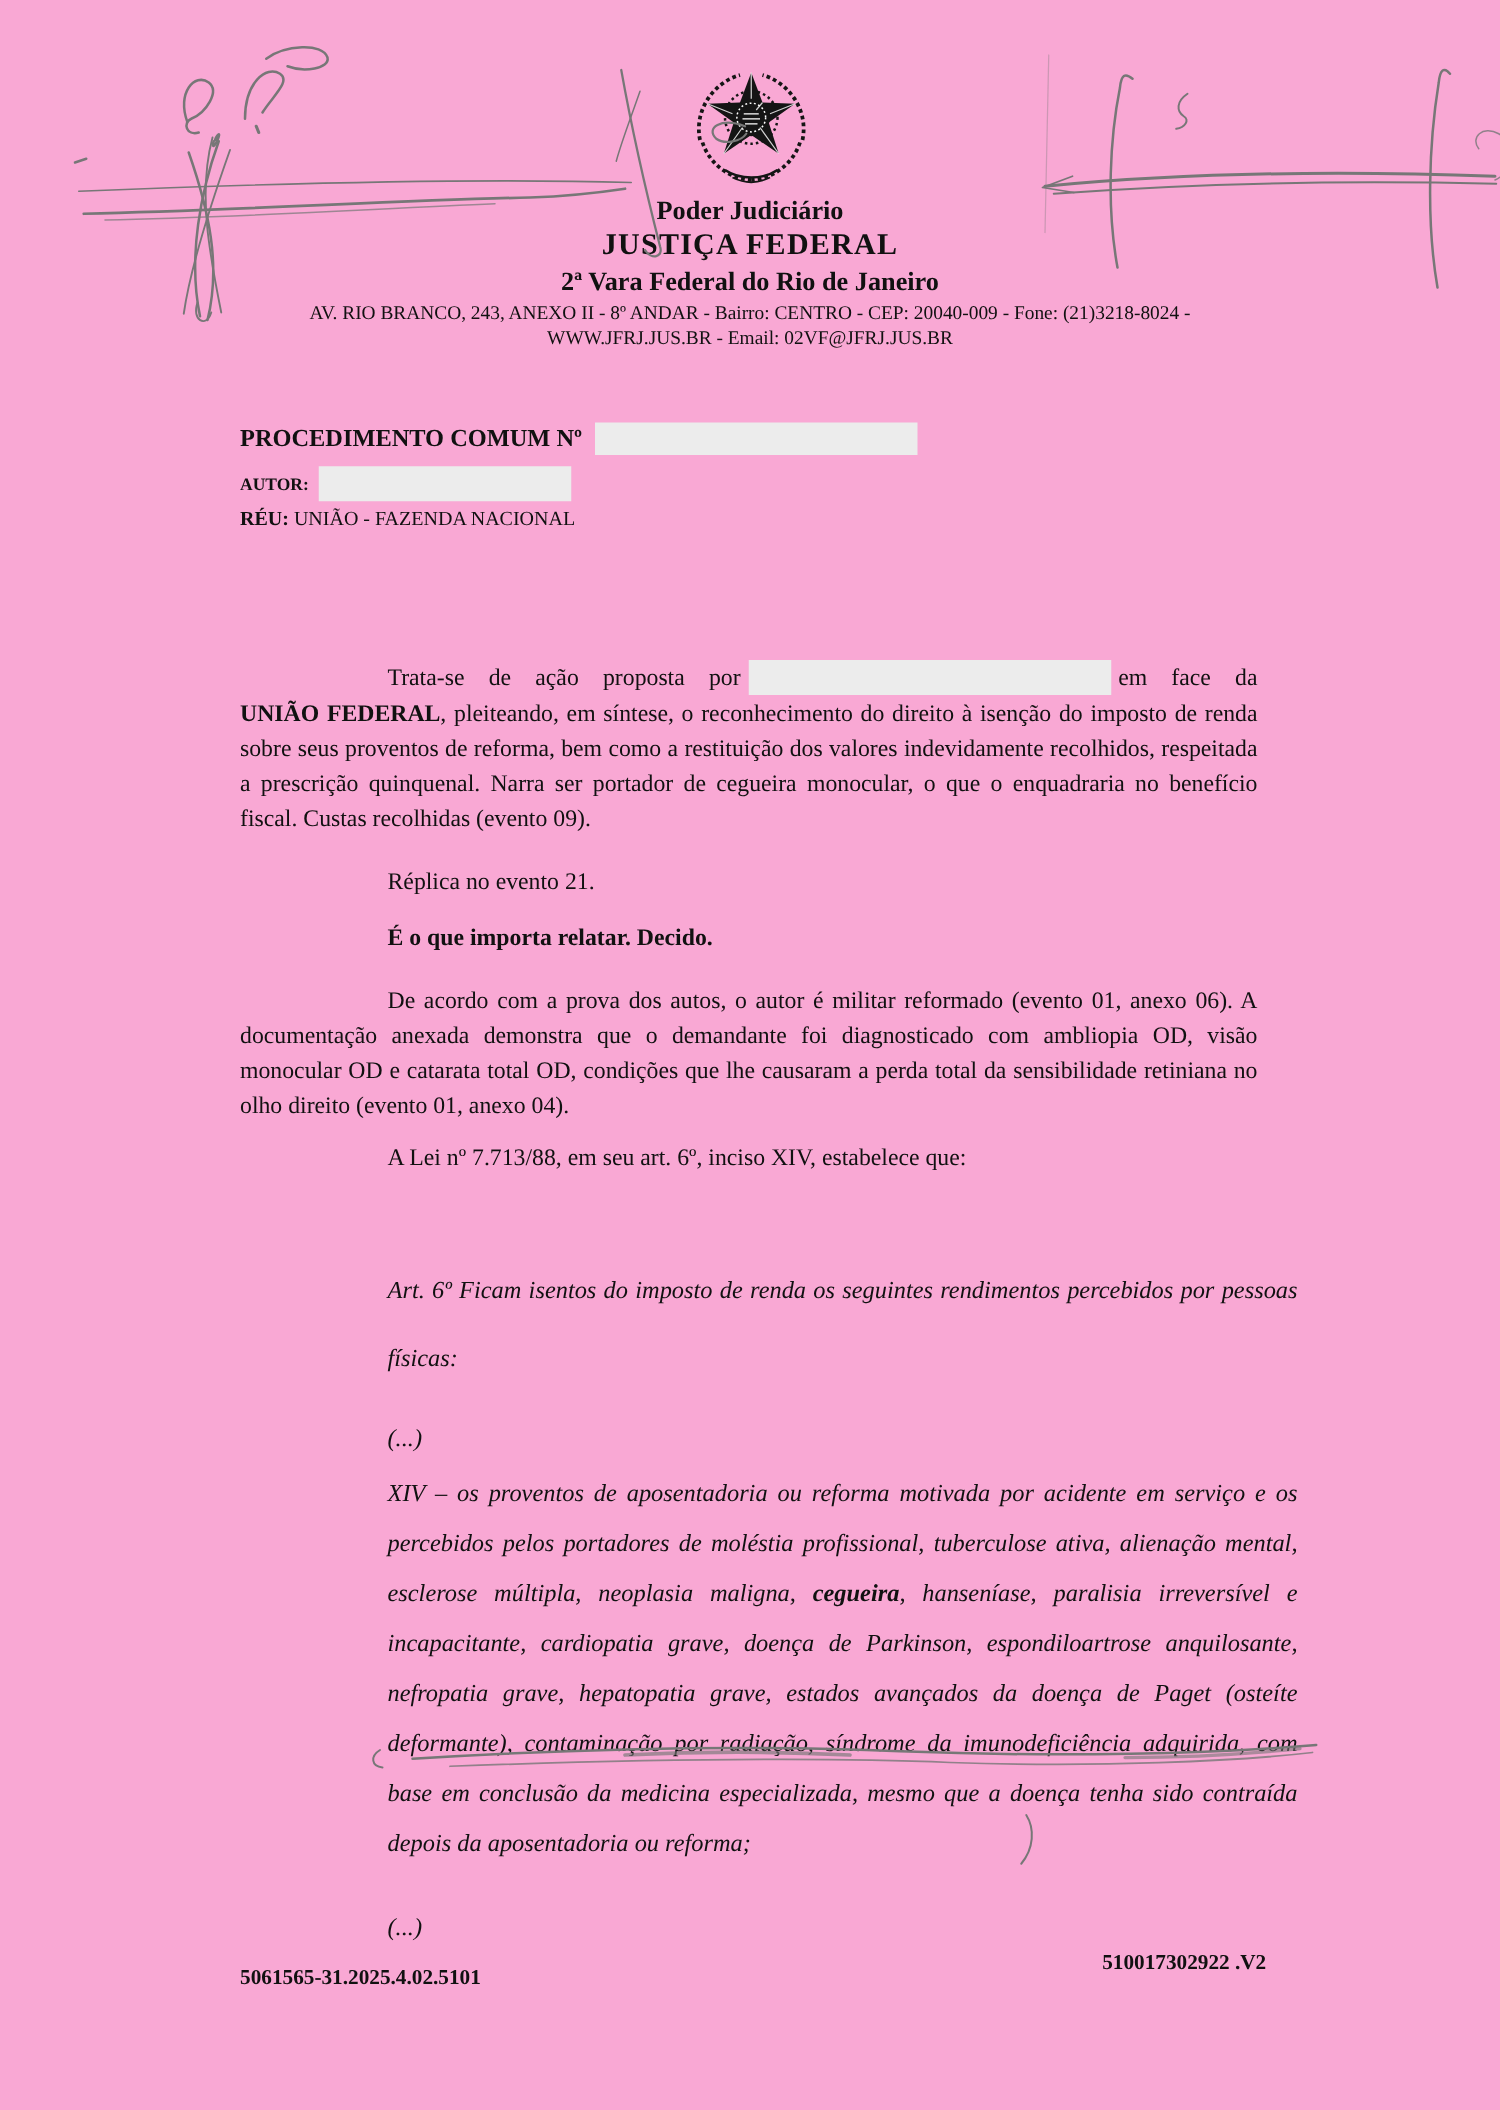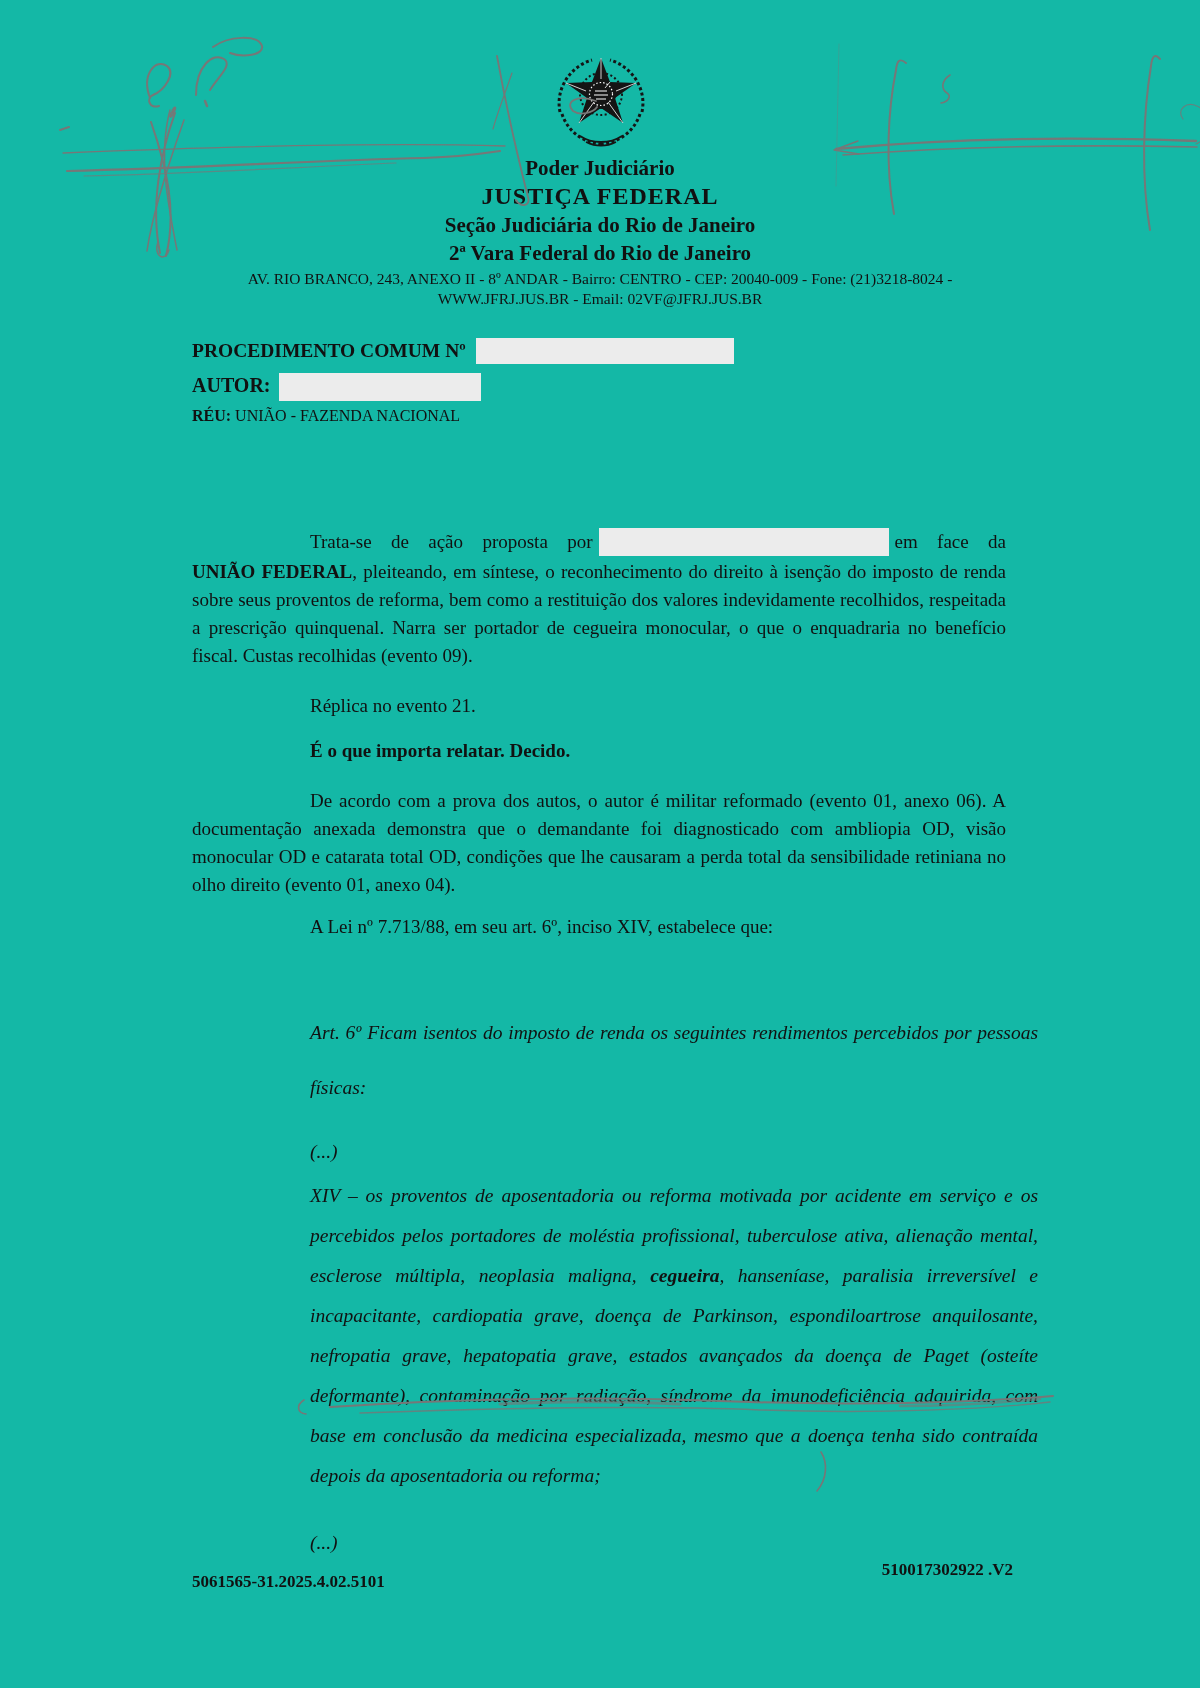--- a/index.html
+++ b/index.html
@@ -1,32 +1,32 @@
 <!DOCTYPE html>
 <html><head>
 <meta charset="utf-8">
 <style>
   html,body{margin:0;padding:0;background:#e8e8e8;}
   .page{
     position:relative;width:1200px;height:1688px;margin:0 auto;
-    background:#14b8a6;color:#111;
+    background:#f9a8d4;color:#111;
     font-family:"Liberation Serif","DejaVu Serif",serif;
     overflow:hidden;
   }
   .pen-overlay{position:absolute;left:0;top:0;width:1200px;height:1688px;pointer-events:none;z-index:5;}
   .header{position:absolute;left:0;top:50px;width:100%;text-align:center;}
   .crest{display:block;margin:0 auto;}
   .h1{font-size:21px;font-weight:bold;margin-top:6px;}
   .h2{font-size:24px;font-weight:bold;letter-spacing:1px;margin-top:2px;}
   .h3{font-size:21px;font-weight:bold;margin-top:3px;}
   .addr{font-size:15.5px;margin-top:2px;}
   .addr.first{margin-top:4px;}
   .case{position:absolute;left:192px;top:338px;width:860px;}
   .case-row1{font-size:19.5px;font-weight:bold;}
-  .case-row2{font-size:20px;font-weight:bold;margin-top:9px;}
+  .case-row2{font-size:14px;font-weight:bold;margin-top:9px;}
   .case-row3{font-size:16px;margin-top:6px;}
   .case-row3 .lbl{font-weight:bold;}
   .redact{display:inline-block;background:#ececec;}
   .redact-proc{width:258px;height:26px;vertical-align:-7px;margin-left:10px;}
   .redact-autor{width:202px;height:28px;vertical-align:-9px;margin-left:8px;}
   .redact-p1{width:290px;height:28px;vertical-align:-8px;margin:0 6px;}
   .title{position:absolute;left:0;top:462px;width:100%;text-align:center;
          font-size:24px;font-weight:bold;letter-spacing:1.5px;}
   .body{position:absolute;left:192px;top:528px;width:814px;font-size:19px;line-height:28px;}
   .p{margin:0;}
@@ -110,21 +110,20 @@
         <path d="M57 8 L66 32 L92 33 L71 48 L79 73 L57 58 L35 73 L43 48 L22 33 L48 32 Z" fill="#151515"></path>
         <circle cx="57" cy="44" r="21" fill="none" stroke="#151515" stroke-width="2" stroke-dasharray="2 2.5"></circle>
         <circle cx="57" cy="44" r="15" fill="#151515"></circle>
         <circle cx="57" cy="44" r="11.5" fill="none" stroke="#ffffff" stroke-width="1.2" stroke-dasharray="1.5 2"></circle>
         <path d="M51 41 h12 M50 45 h14 M52 49 h10" stroke="#ffffff" stroke-width="1" fill="none"></path>
         <path d="M57 8 L57 29 M66 32 L61 38 M92 33 L72 41 M79 73 L64 52 M35 73 L50 52 M22 33 L42 41" stroke="#ffffff" stroke-width="1" fill="none" opacity="0.8"></path>
       </g>
     </svg>
     <div class="h1">Poder Judiciário</div>
     <div class="h2">JUSTIÇA FEDERAL</div>
-    <div class="h3">Seção Judiciária do Rio de Janeiro</div>
     <div class="h3">2ª Vara Federal do Rio de Janeiro</div>
     <div class="addr first">AV. RIO BRANCO, 243, ANEXO II - 8º ANDAR - Bairro: CENTRO - CEP: 20040-009 - Fone: (21)3218-8024 -</div>
     <div class="addr">WWW.JFRJ.JUS.BR - Email: 02VF@JFRJ.JUS.BR</div>
   </div>
 
   <div class="case">
     <div class="case-row1">
       <span>PROCEDIMENTO COMUM Nº</span><span class="redact redact-proc"></span>
     </div>
     <div class="case-row2">

